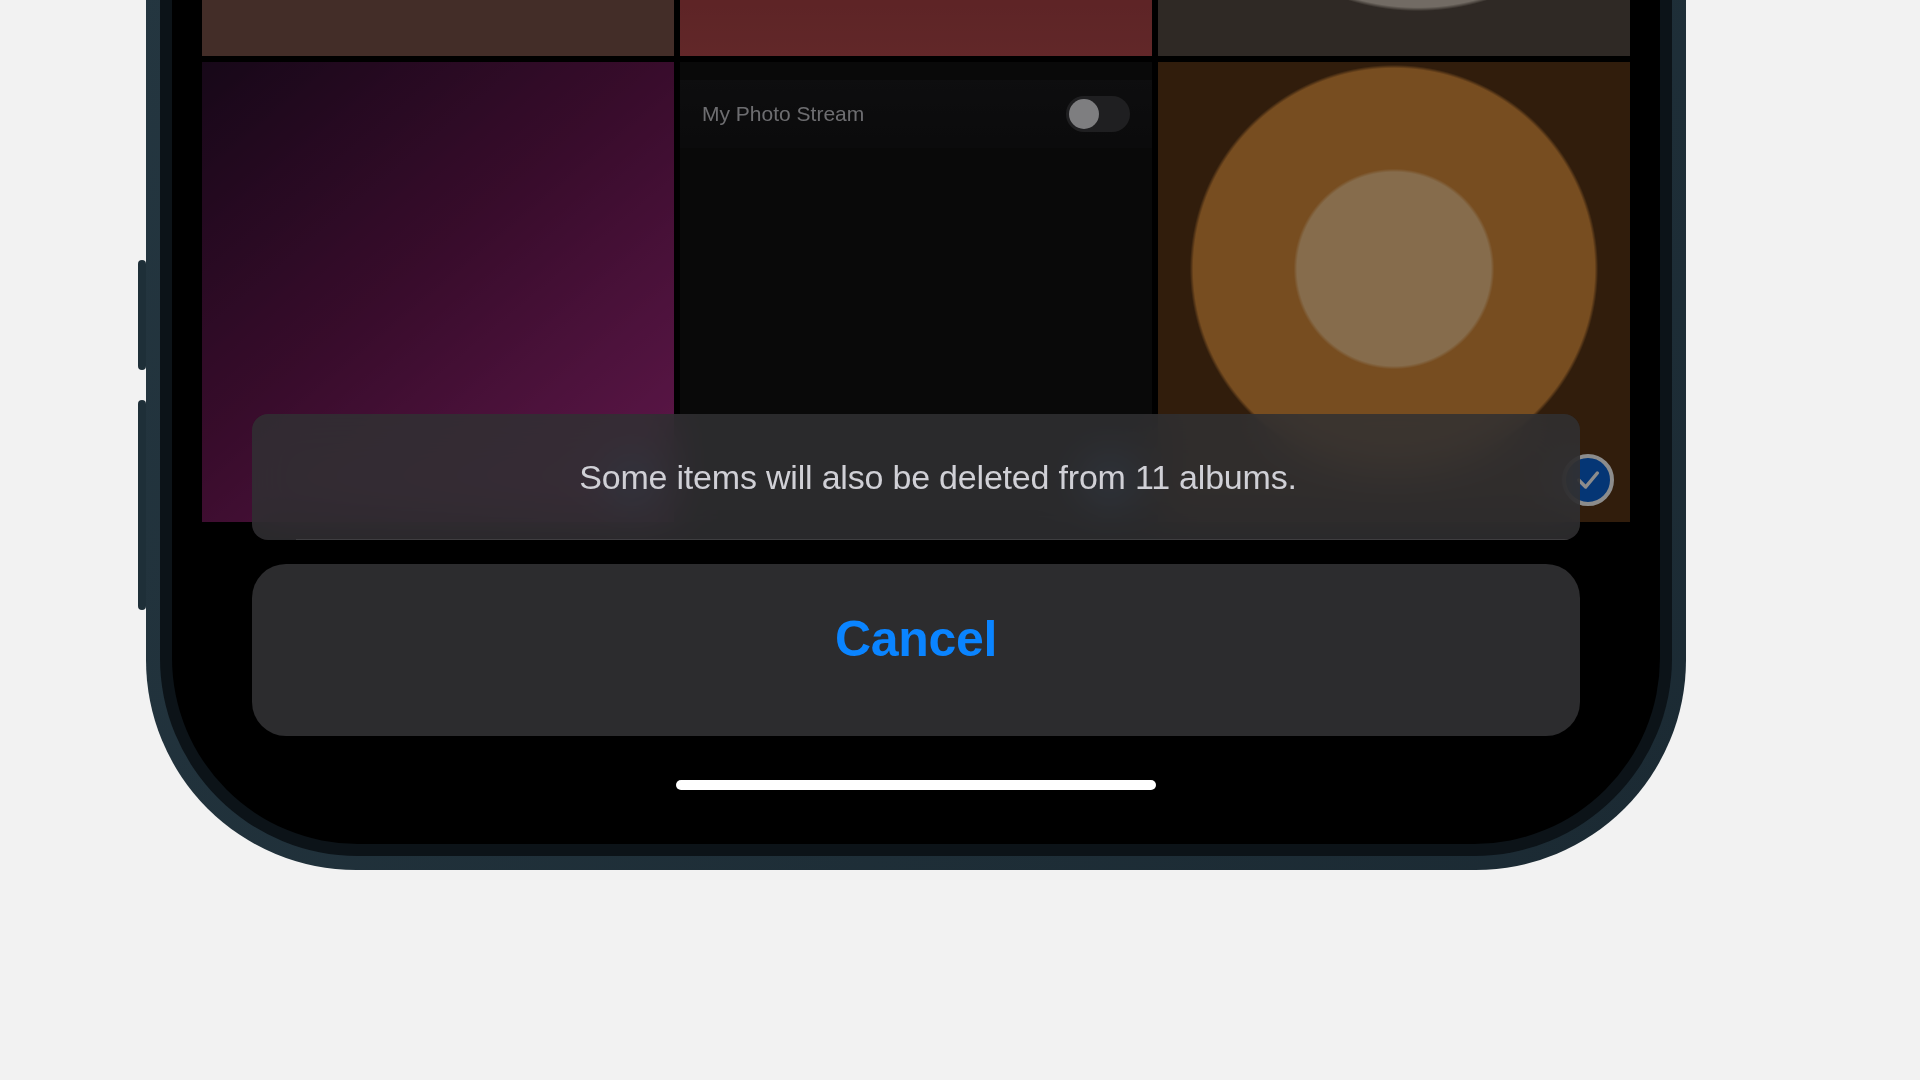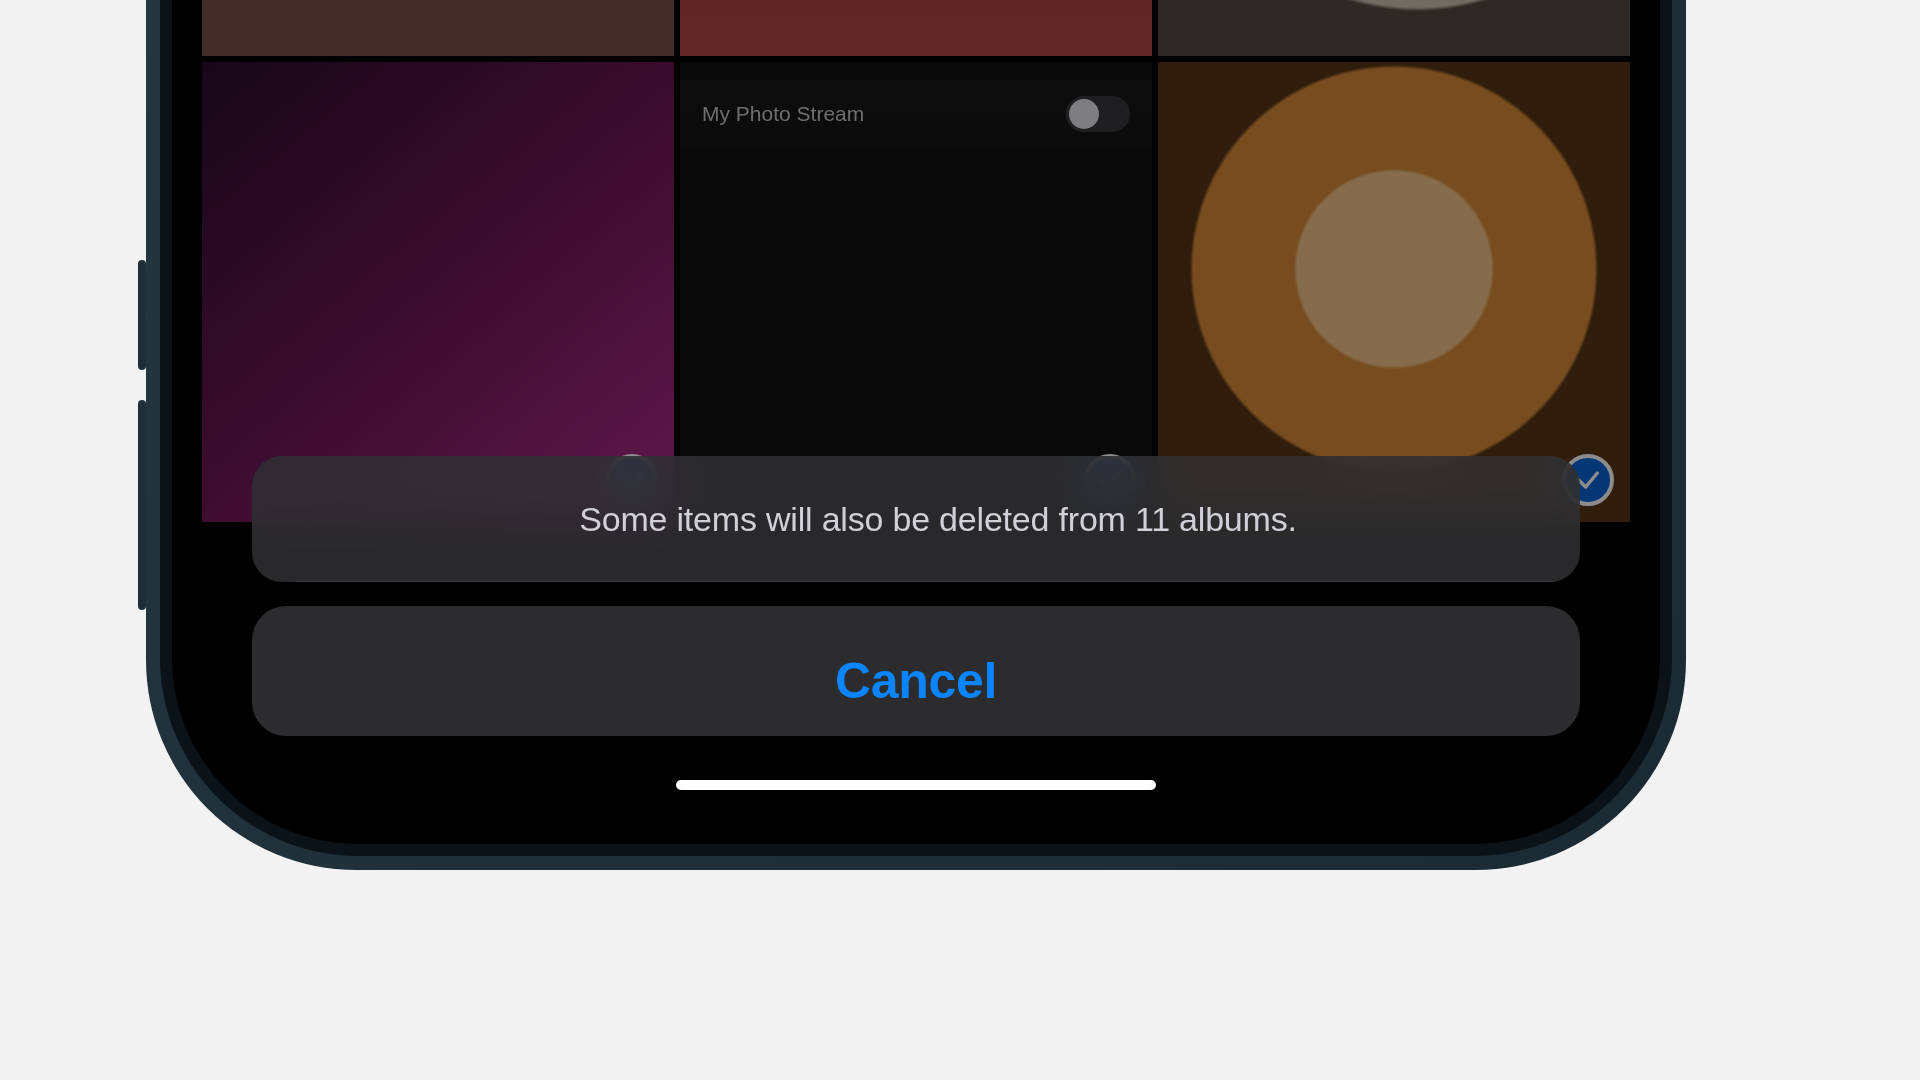--- a/index.html
+++ b/index.html
@@ -122,21 +122,21 @@
 
     
     .sheet-wrap {
       position: absolute;
       left: 50px; right: 50px;
       bottom: 78px;
     }
     .sheet-card {
       background: rgba(48,48,50,0.85);
       backdrop-filter: blur(20px);
-      border-radius: 30px;
+      border-radius: 16px;
       overflow: hidden;
       padding-left: 44px;
     }
     .sheet-msg {
       text-align: center;
       color: #d0d0d6;
       font-size: 34px;
       font-weight: 400;
       padding: 44px 50px 42px;
       letter-spacing: -0.2px;
@@ -150,21 +150,21 @@
       color: #ff453a;
       letter-spacing: -0.3px;
     }
     .sheet-cancel {
       margin-top: 24px;
       background: rgba(48,48,50,0.92);
       border-radius: 34px;
       text-align: center;
       font-size: 50px;
       font-weight: 600;
-      padding: 46px 20px 26px;
+      padding: 46px 20px 68px;
       color: #0a84ff;
       letter-spacing: -0.3px;
     }
 
     
     .home-bar {
       position: absolute;
       bottom: 24px;
       left: 50%;
       transform: translateX(-50%);

